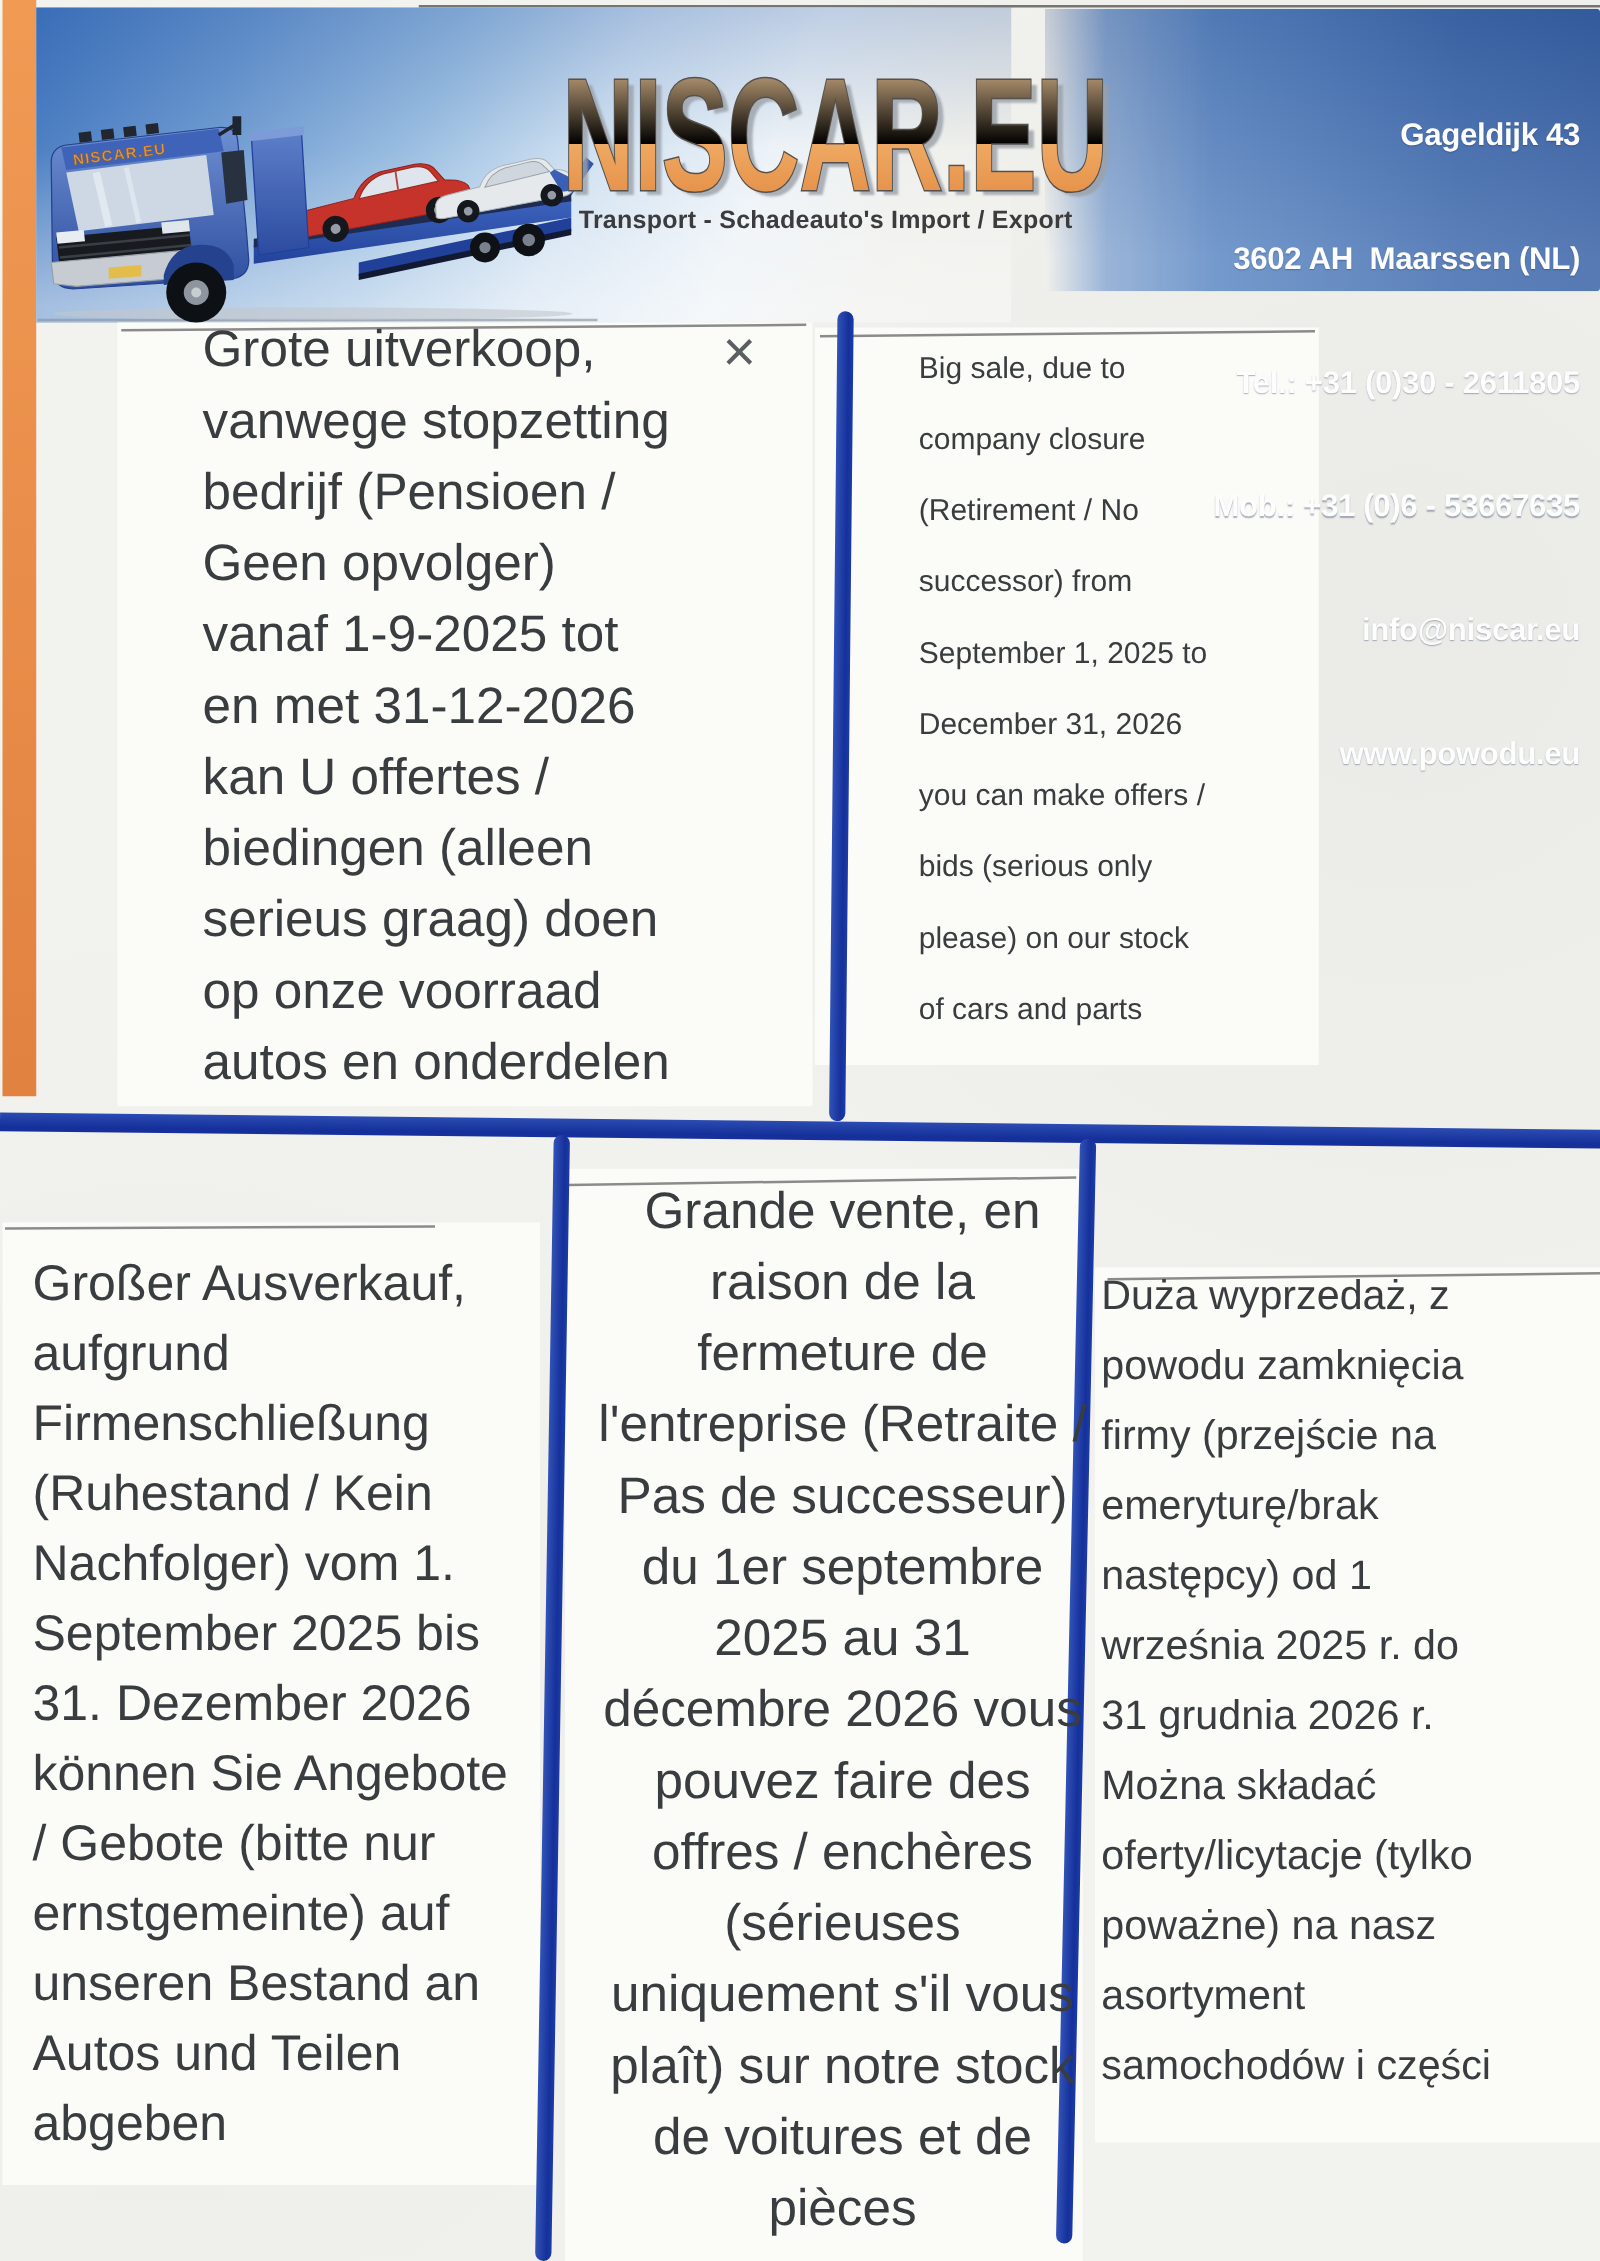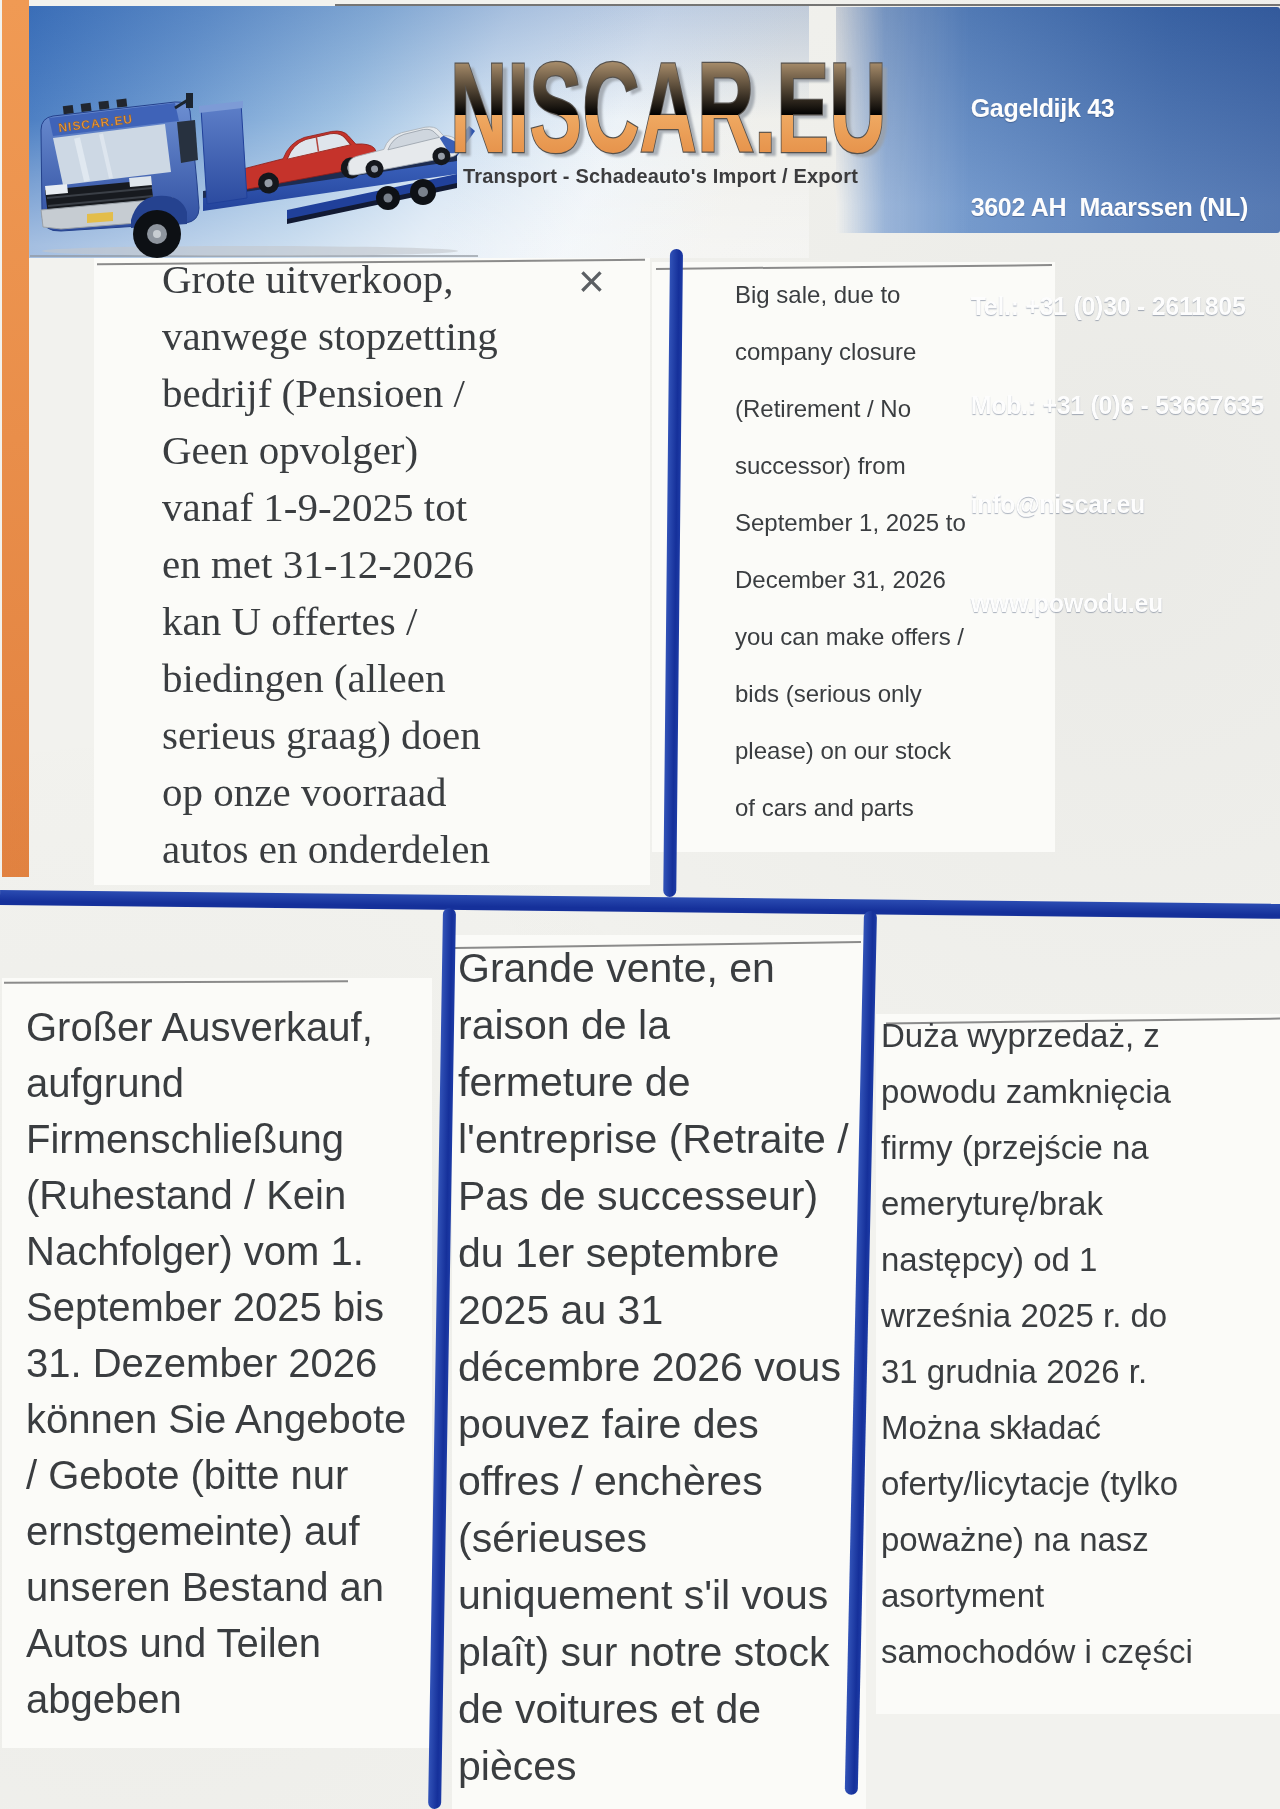--- a/index.html
+++ b/index.html
@@ -16,21 +16,21 @@
   .header-photo{position:absolute;left:29px;top:6px;width:780px;height:252px;
     background:
       linear-gradient(to bottom, rgba(25,75,155,0.22) 0%, rgba(255,255,255,0) 45%, rgba(255,255,255,0.45) 95%),
       linear-gradient(112deg,#4377bf 0%,#6c99d0 20%,#9dc0e2 40%,#cfe0f1 55%,#eef4f9 72%,rgba(255,255,255,0) 88%);}
   .truck-svg{position:absolute;left:25px;top:88px;width:460px;height:172px;z-index:2;}
   .photo-bottom-line{position:absolute;left:30px;top:255px;width:448px;height:2px;background:#8d949b;opacity:.65;}
   .contact-panel{position:absolute;left:836px;top:7px;width:444px;height:226px;z-index:1;border-radius:0 3px 3px 0;
     background:
       linear-gradient(to bottom, rgba(18,48,108,0.18), rgba(255,255,255,0.14) 88%),
       linear-gradient(to right, rgba(120,156,205,0) 0%, rgba(120,156,205,0.85) 11%, #5e89c4 30%, #416cae 75%, #3a63a6 100%);}
-  .contact-text{position:absolute;right:16px;top:26px;text-align:left;color:#fdfdfd;
+  .contact-text{position:absolute;right:16px;top:26px;text-align:right;color:#fdfdfd;
     font-size:25px;font-weight:bold;letter-spacing:-0.3px;line-height:33px;white-space:pre;
     text-shadow:0 1px 1px rgba(20,40,80,0.35);z-index:3;}
   .logo-svg{position:absolute;left:450px;top:52px;width:478px;height:128px;z-index:4;}
   .tagline{position:absolute;left:463px;top:165px;font-size:20px;font-weight:bold;color:#3c3c3e;
     letter-spacing:.2px;z-index:4;text-align:right;}
   
   .slip{position:absolute;background:#fbfbf8;z-index:1;}
   .slip-nl{left:94px;top:258px;width:556px;height:627px;}
   .slip-en{left:652px;top:262px;width:403px;height:590px;}
   .slip-de{left:2px;top:978px;width:430px;height:770px;}
@@ -49,24 +49,24 @@
   .div-v2{left:443px;top:908px;height:901px;transform:rotate(0.95deg);transform-origin:top center;}
   .div-v3{left:864px;top:911px;height:884px;transform:rotate(1.25deg);transform-origin:top center;}
   .div-h{position:absolute;left:0;top:890px;width:1282px;height:15px;z-index:3;
     background:linear-gradient(to bottom,#2b4cb2,#15309a 75%);transform:rotate(0.62deg);transform-origin:left center;}
   
   .close{position:absolute;left:578px;top:258px;font-size:46px;line-height:46px;color:#5b5f63;
     z-index:6;cursor:pointer;font-weight:normal;}
   
   .block{position:absolute;color:#3a3d40;white-space:pre-line;z-index:4;
     font-family:"Liberation Sans",sans-serif;}
-  .block-nl{left:162px;top:251px;width:460px;font-size:41px;line-height:57px;font-family:Liberation Serif, serif;}
+  .block-nl{left:162px;top:251px;width:460px;font-size:41px;line-height:57px;}
   .block-en{left:735px;top:266px;width:400px;font-size:24px;line-height:57px;}
   .block-de{left:26px;top:999px;width:428px;font-size:40px;line-height:56px;}
-  .block-fr{left:458px;top:940px;width:432px;font-size:41px;line-height:57px;}
+  .block-fr{left:458px;top:940px;width:432px;font-size:41px;line-height:57px;text-align:center;}
   .block-pl{left:881px;top:1008px;width:400px;font-size:33px;line-height:56px;}
 </style>
 </head>
 <body>
 
 <div class="page">
 
   <div class="top-edge"></div>
   <div class="orange-stripe"></div>
 

